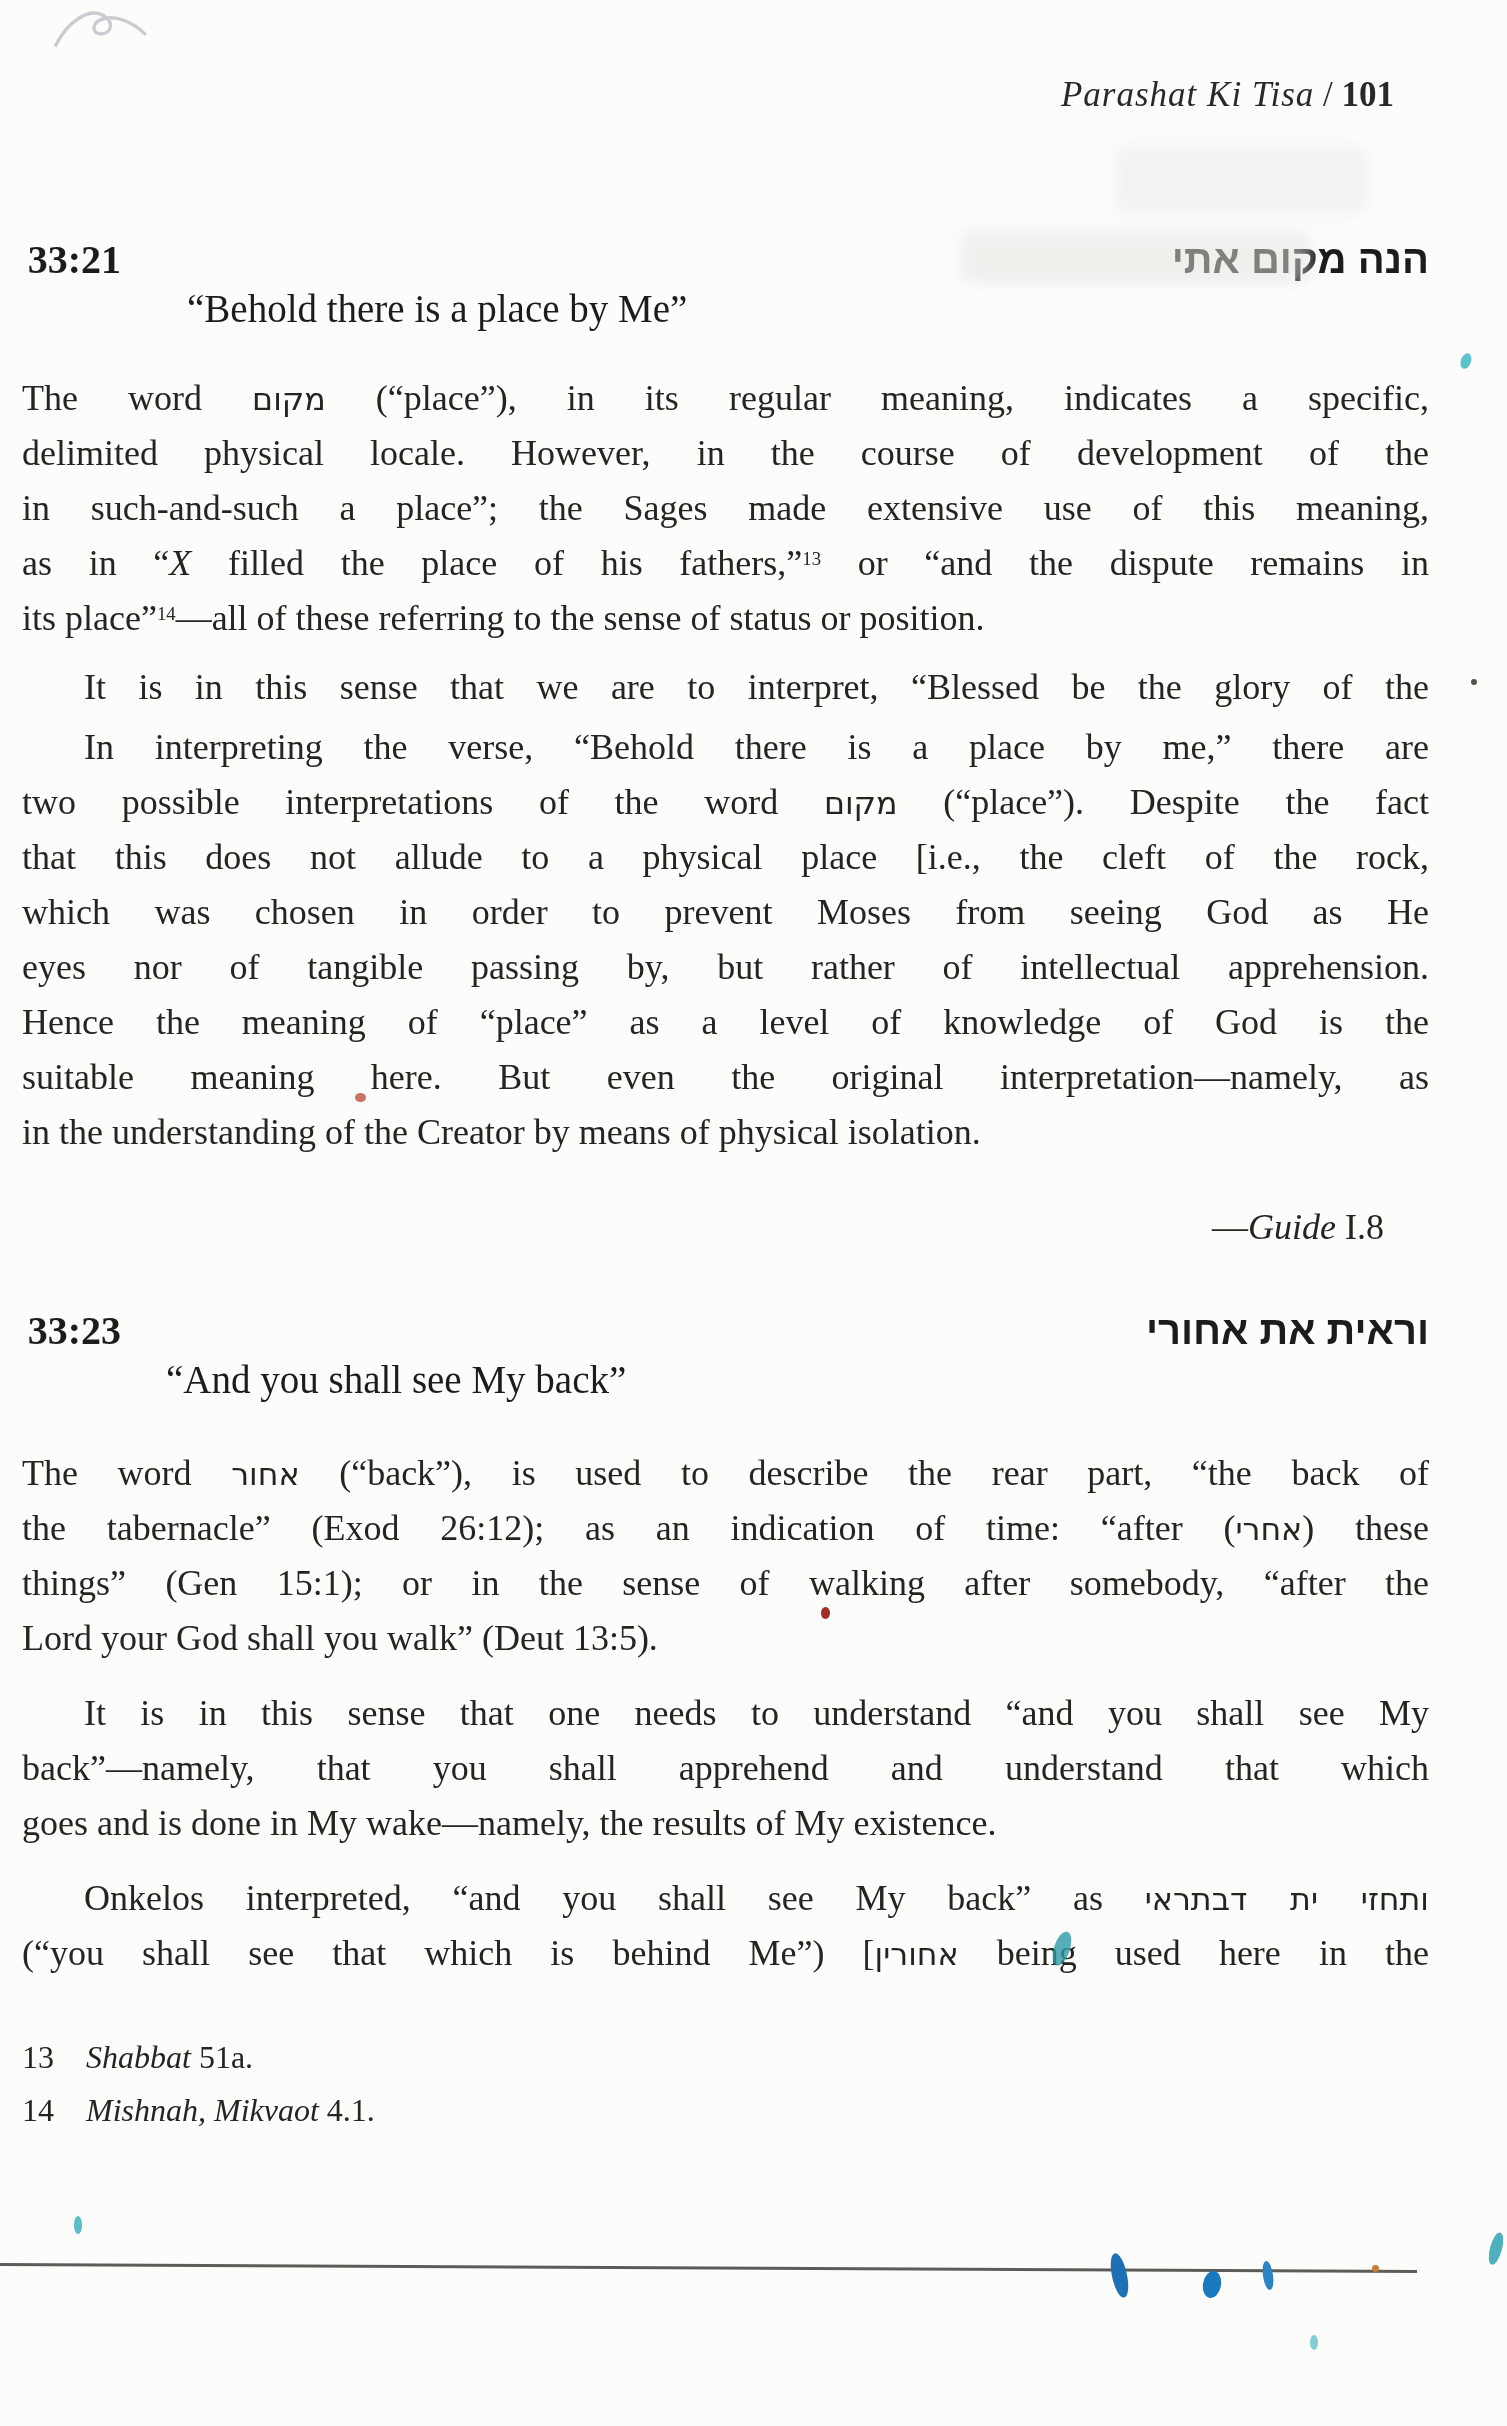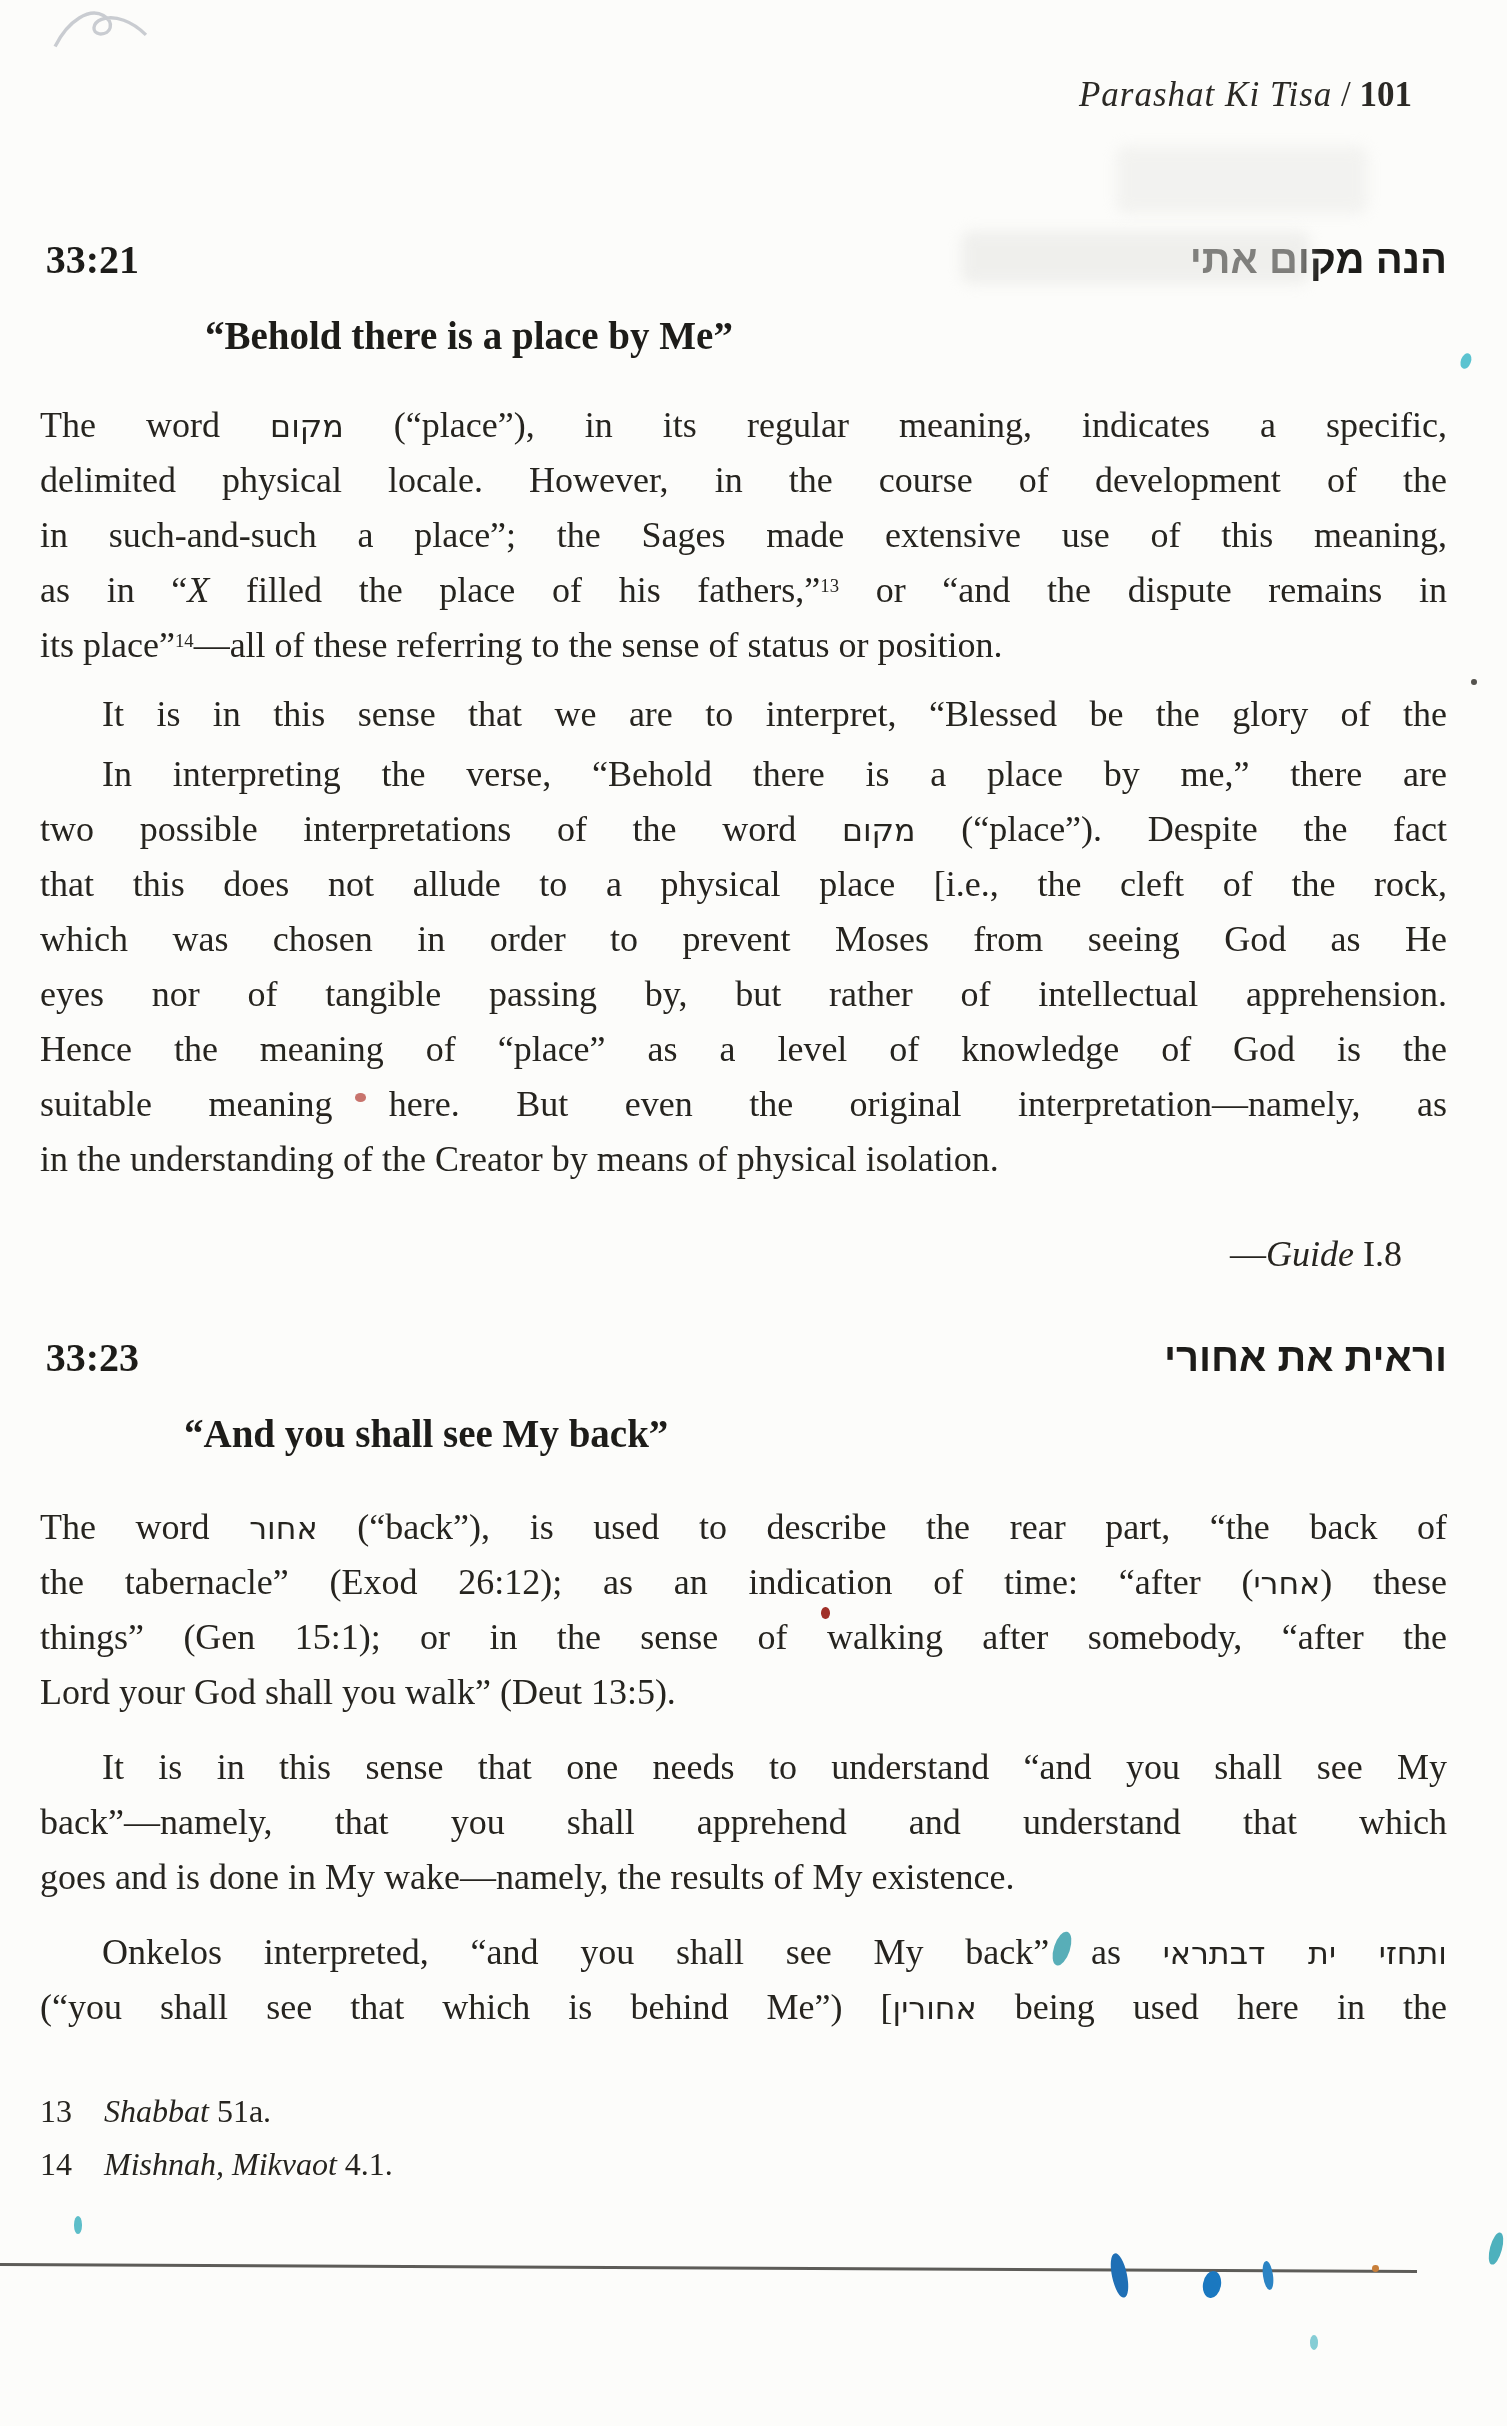--- a/index.html
+++ b/index.html
@@ -5,40 +5,40 @@
 <style>
   html,body{margin:0;padding:0;background:#e8e8e6;}
   .page{
     position:relative;
     width:1508px;height:2427px;
     background:#fcfcfa;
     overflow:hidden;
     font-family:"Liberation Serif", serif;
     color:#26241f;
   }
-  .content{position:absolute;left:40px;top:0;width:1407px;}
+  .content{position:absolute;left:22px;top:0;width:1407px;}
   .page-header{
     margin-top:74px;margin-right:35px;
     text-align:right;font-size:35px;line-height:41px;color:#2b2925;
   }
   .page-header i{letter-spacing:1px;}
   .page-header b{font-style:normal;}
   .heading-row{
     display:flex;align-items:baseline;
     height:52px;line-height:52px;font-weight:bold;color:#1d1c19;justify-content:space-between;
   }
   .heading-row.h1{margin-top:118px;}
   .heading-row.h2{margin-top:54px;}
   .verse-num{font-size:40px;margin-left:5.8px;width:146px;flex:0 0 auto;}
   .he-title{
     font-family:Liberation Sans, sans-serif;
     font-size:40px;font-weight:bold;
   }
   .subtitle{
-    margin-top:27px;font-size:39px;font-weight:bold;line-height:47px;color:#1d1c19;
+    margin-top:0;font-size:39px;font-weight:normal;line-height:47px;color:#1d1c19;
   }
   .subtitle.s1{padding-left:165px;}
   .subtitle.s2{padding-left:144px;}
   .para{font-size:36px;}
   .para .line{
     height:55px;line-height:55px;
     text-align:justify;
     white-space:nowrap;
   }
   .para .line.just{text-align-last:justify;white-space:normal;}

